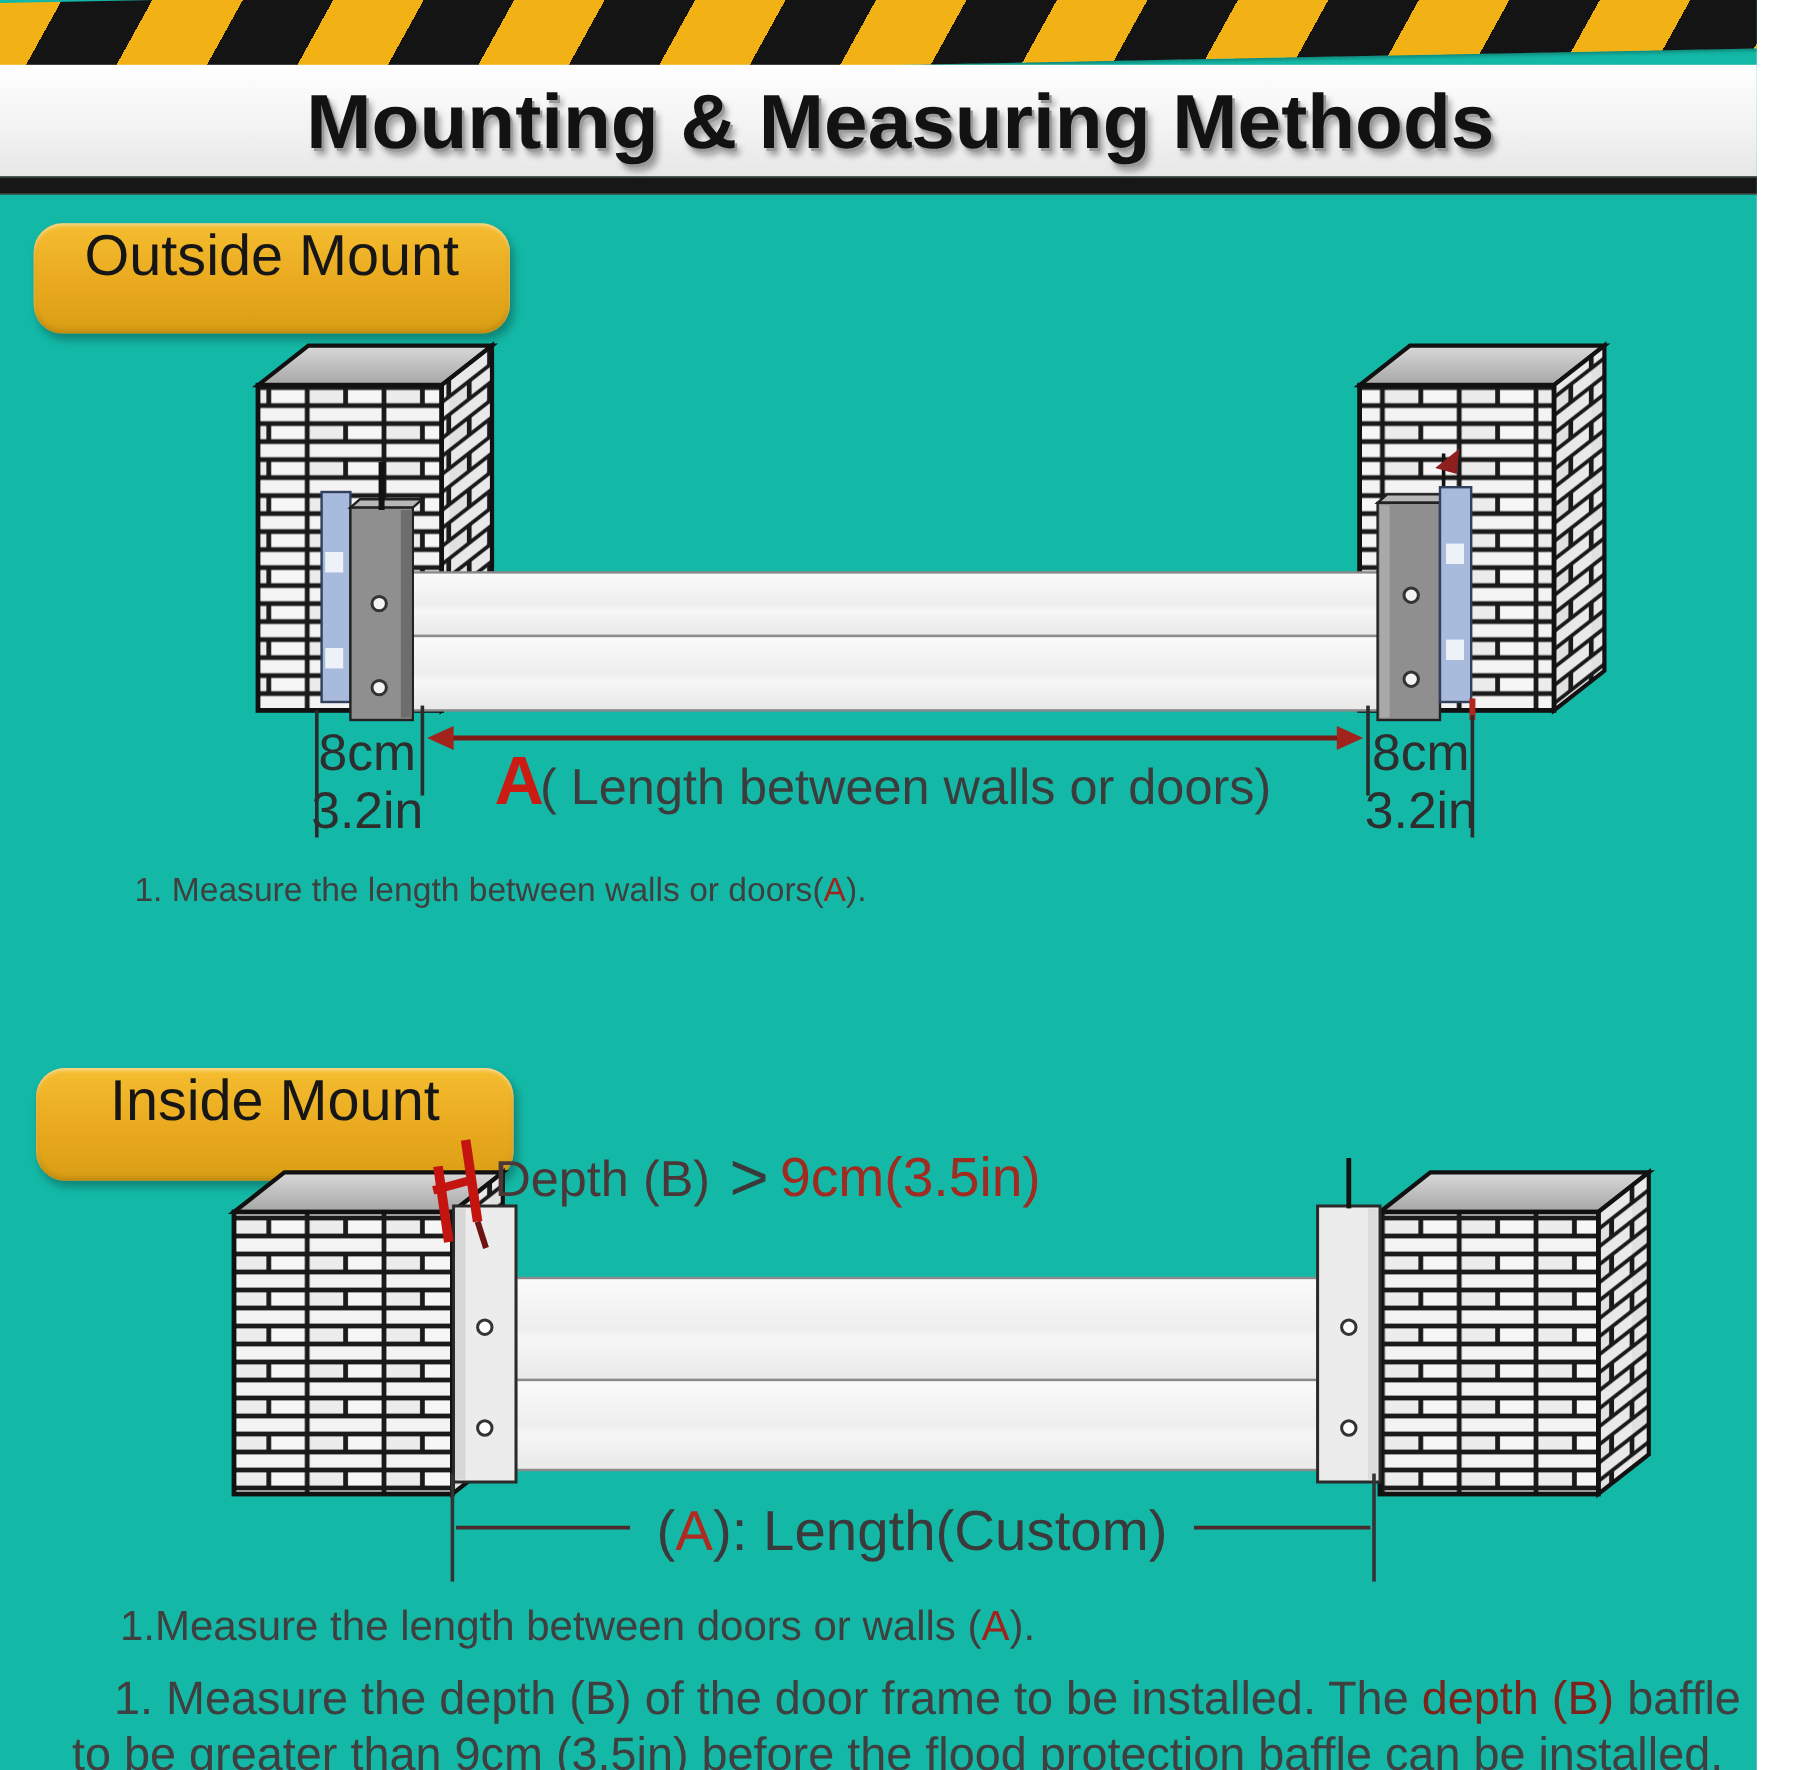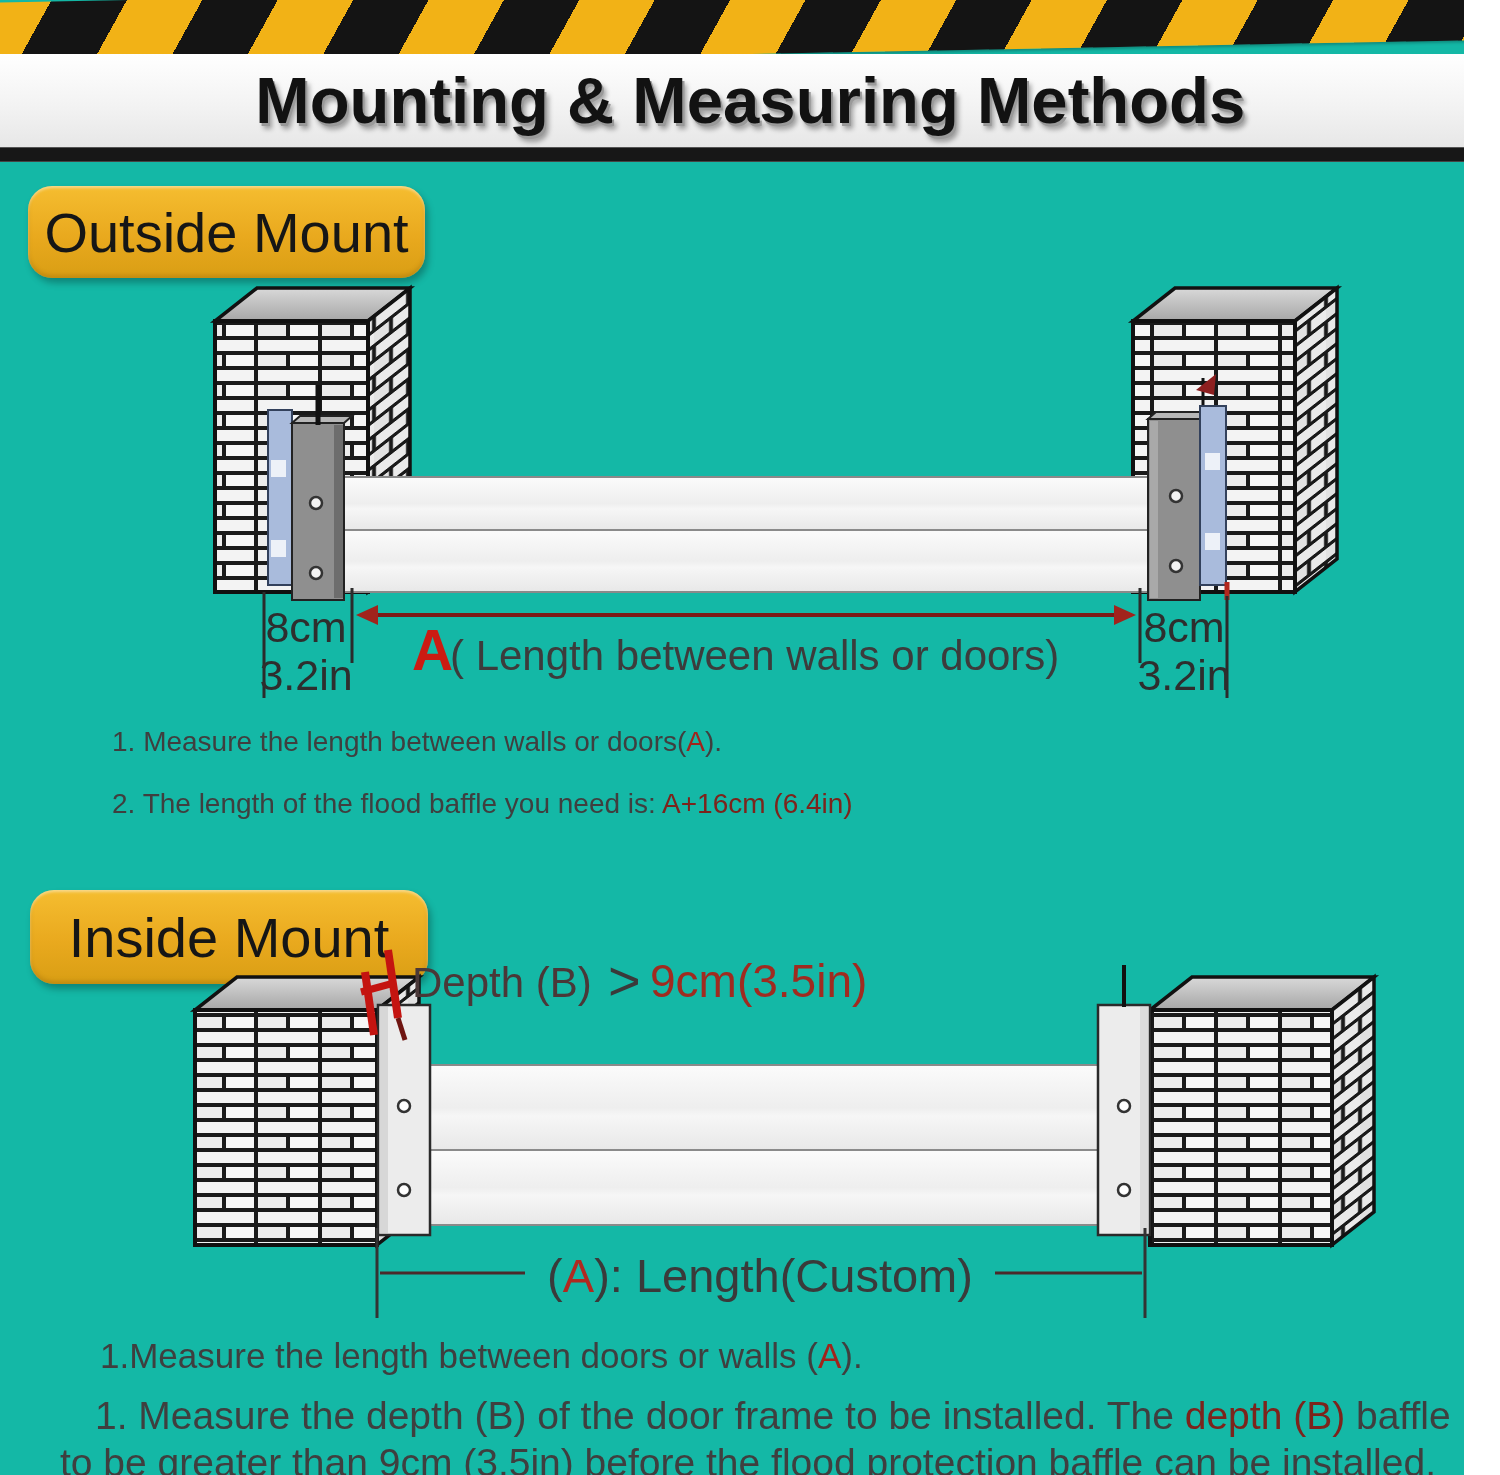--- a/index.html
+++ b/index.html
@@ -25,22 +25,22 @@
     text-shadow:2px 3px 0 #9a9a9a,4px 6px 5px rgba(0,0,0,.35);
     transform:scaleX(1.02);white-space:nowrap;
   }
   .divider{position:absolute;top:147px;left:0;width:1500px;height:13px;background:#171717;
     border-top:1px solid #555;border-bottom:1px solid #444;}
   
   .badge{
     position:absolute;border-radius:24px;
     background:linear-gradient(180deg,#f5bd30 0%,#e9a91e 55%,#d99e14 100%);
     box-shadow:3px 5px 7px rgba(0,0,0,.28), inset 0 2px 3px rgba(255,255,255,.45), inset 0 -3px 4px rgba(120,80,0,.25);
-    display:flex;align-items:center;justify-content:center;
-    color:#161616;font-size:56px;white-space:nowrap;
+    display:flex;align-items:flex-start;justify-content:center;
+    color:#161616;font-size:48px;white-space:nowrap;
   }
   .badge.outside{left:28px;top:186px;width:397px;height:92px;}
   .badge.inside{left:30px;top:846px;width:398px;height:94px;margin-top:44px;}
   
   svg{position:absolute;left:0;pointer-events:none;}
   svg text{font-family:"Liberation Sans", sans-serif;}
   
   .steps{position:absolute;font-size:28px;color:#3f3f3f;line-height:52px;white-space:nowrap;}
   .steps-outside{left:112px;top:716px;}
   .steps-outside .line2{margin-top:10px;}
@@ -157,21 +157,20 @@
       <text x="306" y="412" font-size="43" fill="#2e2e2e" text-anchor="middle">3.2in</text>
       <text x="1184" y="364" font-size="43" fill="#2e2e2e" text-anchor="middle">8cm</text>
       <text x="1184" y="412" font-size="43" fill="#2e2e2e" text-anchor="middle">3.2in</text>
       <text x="412" y="392" font-size="57" font-weight="bold" fill="#cb1b12">A</text>
       <text x="450" y="392" font-size="42" fill="#3c3c3c">( Length between walls or doors)</text>
     </g>
   </svg>
 
   <div class="steps steps-outside">
     <div class="line1"><span>1. Measure the length between walls or doors(</span><span class="step-red">A</span><span>).</span></div>
-    <div class="line2"><span>2. The length of the flood baffle you need is: </span><span class="step-maroon">A+16cm (6.4in)</span></div>
   </div>
 
   <svg style="top:940px" width="1500" height="400" viewBox="0 0 1500 400">
 
     <g>
       <polygon points="195,70 377,70 419,37 237,37" fill="url(#topG)" stroke="#111" stroke-width="3.5"></polygon>
       <polygon points="377,70 419,37 419,272 377,305" fill="url(#bricksSide)" stroke="#111" stroke-width="3.5"></polygon>
       <rect x="195" y="70" width="182" height="235" fill="url(#bricks)" stroke="#111" stroke-width="4"></rect>
     </g>
 

